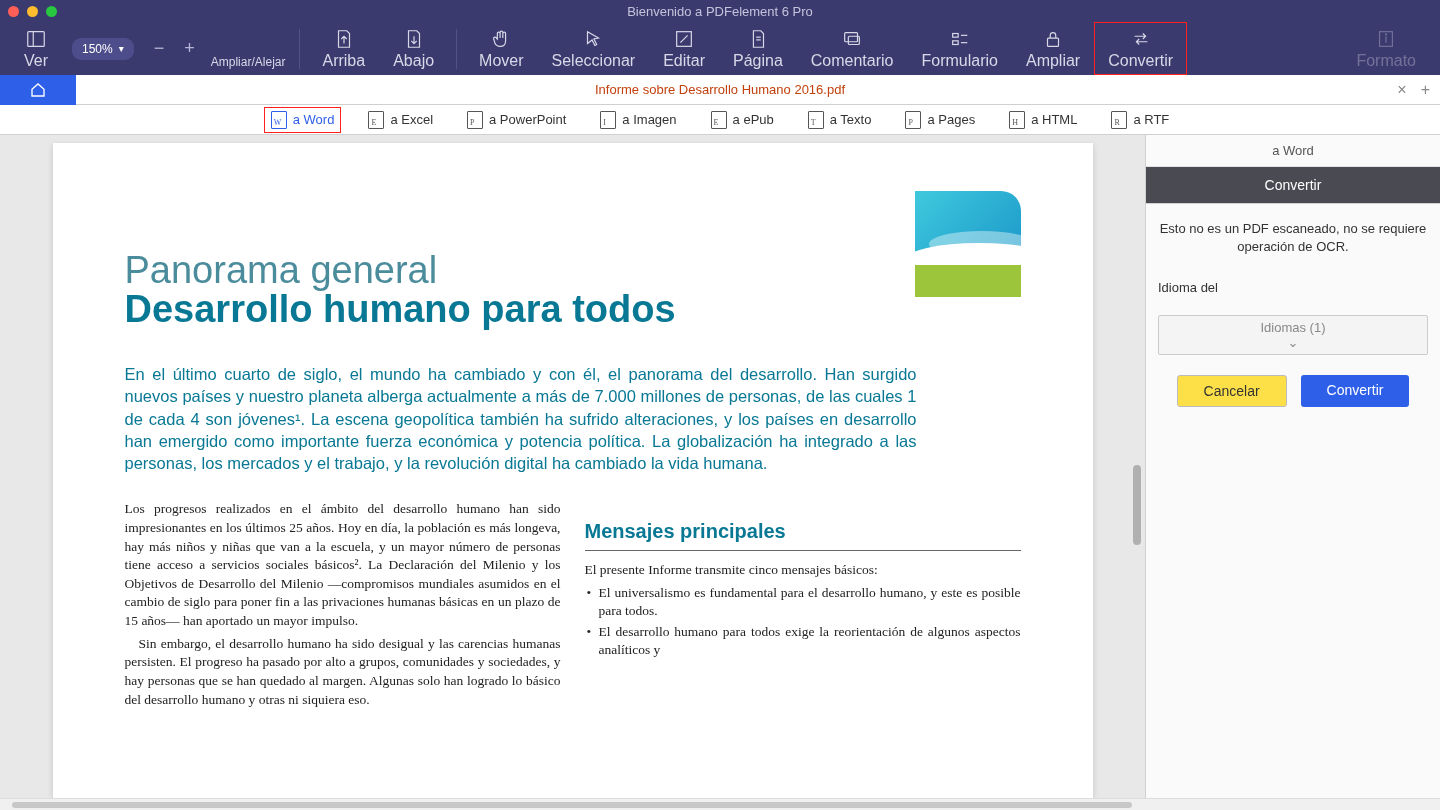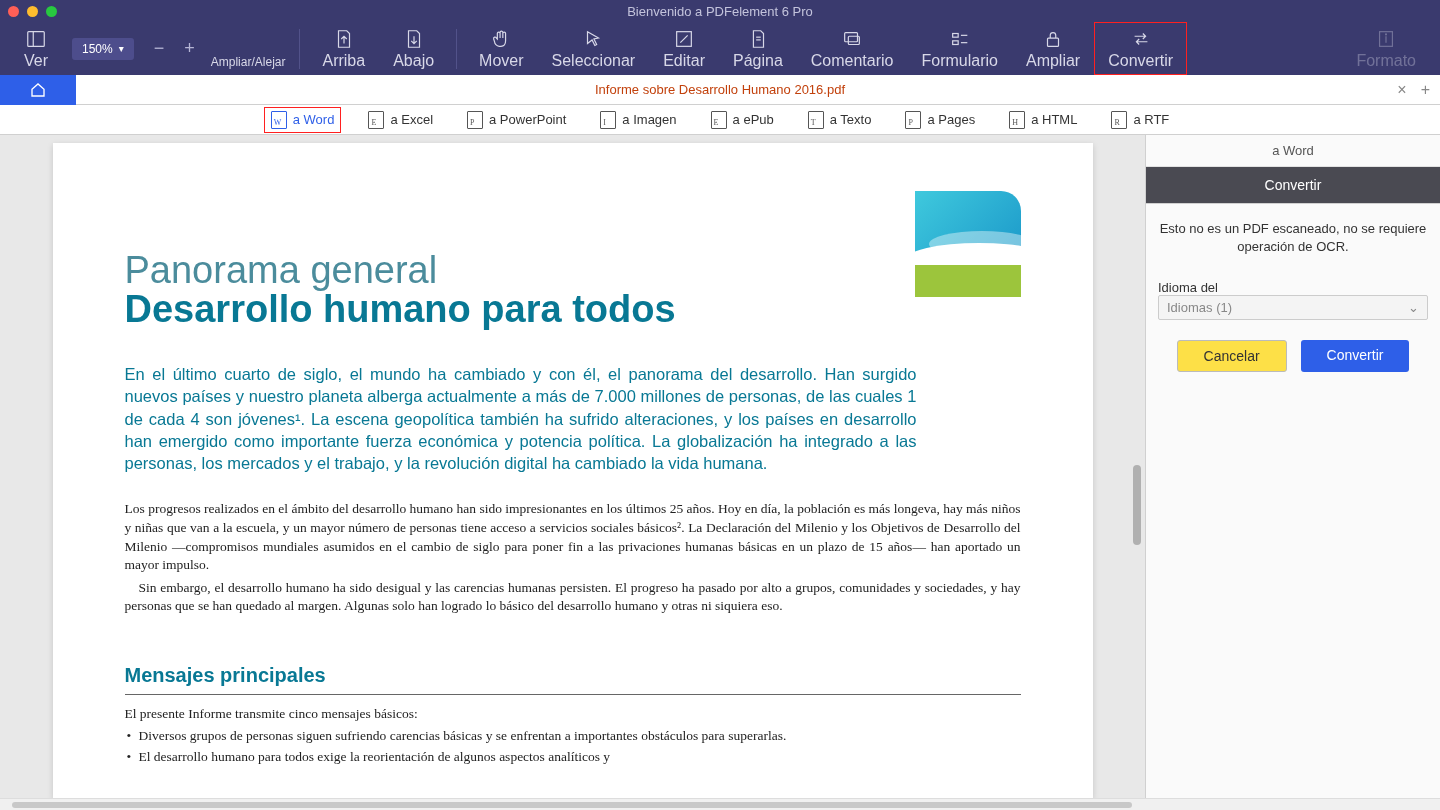--- a/index.html
+++ b/index.html
@@ -9,21 +9,21 @@
 .traffic { display: flex; gap: 8px; }
 .traffic span { width: 11px; height: 11px; border-radius: 50%; display: block; }
 .traffic .r { background: #ff5f57; } .traffic .y { background: #febc2e; } .traffic .g { background: #28c840; }
 .titlebar-title { position: absolute; left: 0; right: 0; text-align: center; color: #c3c3dc; font-size: 13px; }
 
 .toolbar { height: 53px; background: #3a3a6e; display: flex; align-items: center; padding: 0 10px; gap: 0; }
 .tb-item { display: flex; flex-direction: column; align-items: center; justify-content: center; height: 53px; padding: 0 14px; color: #d8d8e8; cursor: pointer; }
 .tb-item .lbl { font-size: 16px; margin-top: 2px; }
 .tb-item.dim { opacity: 0.35; }
 .tb-sep { width: 1px; height: 40px; background: #52528a; margin: 0 8px; }
-.zoom { background: #4d4d8c; color: #fff; border-radius: 3px; padding: 4px 10px; display: flex; align-items: center; gap: 6px; font-size: 12px; margin: 0 10px; }
+.zoom { background: #4d4d8c; color: #fff; border-radius: 9px; padding: 4px 10px; display: flex; align-items: center; gap: 6px; font-size: 12px; margin: 0 10px; }
 .zoom .chev { font-size: 10px; }
 .pm { color: #b5b5d5; font-size: 18px; padding: 0 10px; }
 .tb-item.active { outline: 1.5px solid #ff2020; outline-offset: -1px; }
 .tb-spacer { flex: 1; }
 
 .tb-icon { width: 22px; height: 22px; stroke: #d8d8e8; fill: none; stroke-width: 1.3; }
 
 .docbar { height: 30px; background: #fff; border-bottom: 1px solid #d0d0d0; display: flex; align-items: center; position: relative; }
 .home-tab { width: 76px; height: 30px; background: #2e5fe8; display: flex; align-items: center; justify-content: center; }
 .docbar-title { position: absolute; left: 0; right: 0; text-align: center; color: #c2410c; font-size: 13px; pointer-events: none; }
@@ -45,41 +45,41 @@
 .logo { position: absolute; right: 72px; top: 48px; width: 106px; height: 106px; }
 .logo .sky { position: absolute; width: 100%; height: 70%; background: linear-gradient(135deg, #3fc9dd 0%, #1a97c9 100%); border-top-right-radius: 20px; overflow: hidden; }
 .logo .wave { position: absolute; bottom: -12px; left: -10px; width: 140%; height: 34px; background: #fff; border-radius: 50%; }
 .logo .wave2 { position: absolute; bottom: 8px; right: -14px; width: 100%; height: 26px; background: rgba(255,255,255,0.4); border-radius: 50%; }
 .logo .grd { position: absolute; bottom: 0; width: 100%; height: 30%; background: #9cc53c; }
 
 .h1a { color: #4b8c9c; font-size: 38px; font-weight: 300; margin-top: 58px; }
 .h1b { color: #087894; font-size: 38px; font-weight: 700; margin-top: -4px; }
 .intro { color: #087894; font-size: 16.5px; line-height: 1.35; margin-top: 32px; text-align: justify; font-weight: 400; max-width: 792px; }
 
-.cols { display: flex; gap: 24px; margin-top: 26px; flex-direction: column; }
+.cols { display: flex; gap: 24px; margin-top: 26px; }
 .col { flex: 1; font-family: Georgia, serif; font-size: 13.5px; line-height: 1.38; text-align: justify; color: #222; }
 .col h3 { font-family: Liberation Sans, sans-serif; color: #087894; font-size: 20px; font-weight: 700; margin: 18px 0 10px; border-bottom: 1px solid #666; padding-bottom: 4px; }
 .col p { margin-bottom: 4px; }
 .col .indent { text-indent: 14px; }
 .col ul { list-style: none; margin-top: 4px; }
 .col li { padding-left: 14px; position: relative; margin-bottom: 2px; text-align: justify; }
 .col li::before { content: "•"; position: absolute; left: 2px; }
 
 .side { width: 295px; background: #fafafa; border-left: 1px solid #d0d0d0; display: flex; flex-direction: column; }
 .side-hd { text-align: center; padding: 8px 0; color: #555; font-size: 13px; border-bottom: 1px solid #e2e2e2; }
 .side-tabs { display: flex; }
 .side-tab { flex: 1; text-align: center; padding: 10px 0; font-size: 14px; border-bottom: 1px solid #d0d0d0; cursor: pointer; }
 .side-tab.active { background: #4a4a52; color: #fff; }
 .side-body { padding: 16px 12px; font-size: 13px; color: #333; }
 .side-msg { text-align: center; line-height: 1.4; margin-bottom: 24px; }
 .ocr-row { display: flex; align-items: center; justify-content: center; gap: 16px; margin-bottom: 20px; }
 .toggle { width: 46px; height: 24px; background: #e2e2e2; border-radius: 12px; position: relative; }
 .toggle::after { content: ""; position: absolute; width: 20px; height: 20px; background: #fff; border: 1px solid #ccc; border-radius: 50%; left: 1px; top: 1px; }
-.lang-lbl { margin-bottom: 0; }
-.select { border: 1px solid #ccc; background: #f4f4f4; padding: 4px 8px; display: flex; justify-content: space-between; align-items: center; color: #888; border-radius: 2px; margin-bottom: 20px; }
+.lang-lbl { margin-bottom: 20px; }
+.select { border: 1px solid #ccc; background: #f4f4f4; padding: 4px 8px; display: flex; justify-content: space-between; align-items: center; color: #888; border-radius: 2px; margin-bottom: 20px; flex-direction: column; }
 .btns { display: flex; gap: 14px; justify-content: center; }
 .btn { padding: 7px 26px; border-radius: 3px; font-size: 14px; cursor: pointer; border: 1px solid #bbb; background: #fde047; }
 .btn.primary { background: #2e5fe8; color: #fff; border: none; }
 
 .scrollbar-v { position: absolute; right: 4px; top: 330px; width: 8px; height: 80px; background: #b0b0b0; border-radius: 4px; }
 .footer-scroll { height: 12px; background: #f0f0f0; border-top: 1px solid #ddd; position: relative; }
 .footer-scroll::after{ content:""; position:absolute; left:12px; top:3px; height:6px; width:1120px; background:#c8c8c8; border-radius:3px;}
 </style>
 </head>
 <body>
@@ -259,21 +259,21 @@
       <p class="intro">En el último cuarto de siglo, el mundo ha cambiado y con él, el panorama del desarrollo. Han surgido nuevos países y nuestro planeta alberga actualmente a más de 7.000 millones de personas, de las cuales 1 de cada 4 son jóvenes¹. La escena geopolítica también ha sufrido alteraciones, y los países en desarrollo han emergido como importante fuerza económica y potencia política. La globalización ha integrado a las personas, los mercados y el trabajo, y la revolución digital ha cambiado la vida humana.</p>
       <div class="cols">
         <div class="col">
           <p>Los progresos realizados en el ámbito del desarrollo humano han sido impresionantes en los últimos 25 años. Hoy en día, la población es más longeva, hay más niños y niñas que van a la escuela, y un mayor número de personas tiene acceso a servicios sociales básicos². La Declaración del Milenio y los Objetivos de Desarrollo del Milenio —compromisos mundiales asumidos en el cambio de siglo para poner fin a las privaciones humanas básicas en un plazo de 15 años— han aportado un mayor impulso.</p>
           <p class="indent">Sin embargo, el desarrollo humano ha sido desigual y las carencias humanas persisten. El progreso ha pasado por alto a grupos, comunidades y sociedades, y hay personas que se han quedado al margen. Algunas solo han logrado lo básico del desarrollo humano y otras ni siquiera eso.</p>
         </div>
         <div class="col">
           <h3>Mensajes principales</h3>
           <p>El presente Informe transmite cinco mensajes básicos:</p>
           <ul>
-            <li>Diversos grupos de personas siguen sufriendo carencias básicas y se enfrentan a importantes obstáculos para superarlas.</li>
+            <li>El universalismo es fundamental para el desarrollo humano, y este es posible para todos.</li>
             <li>El desarrollo humano para todos exige la reorientación de algunos aspectos analíticos y</li>
           </ul>
         </div>
       </div>
     </div>
     <div class="scrollbar-v"></div>
   </div>
 
   <div class="side">
     <div class="side-hd">a Word</div>

